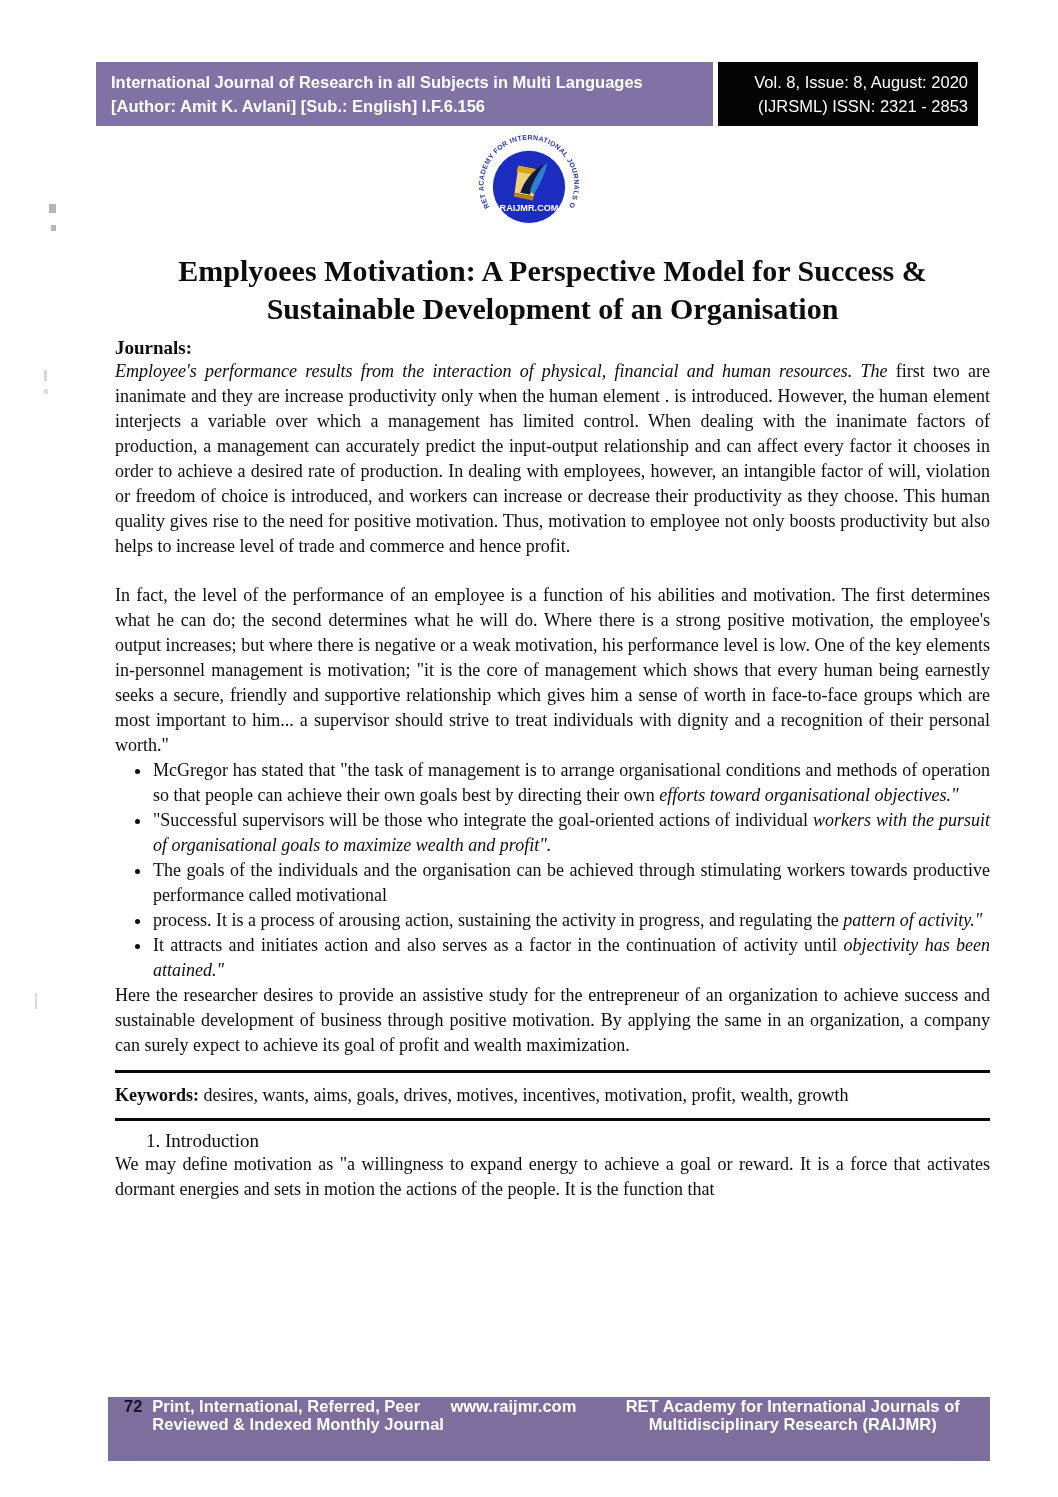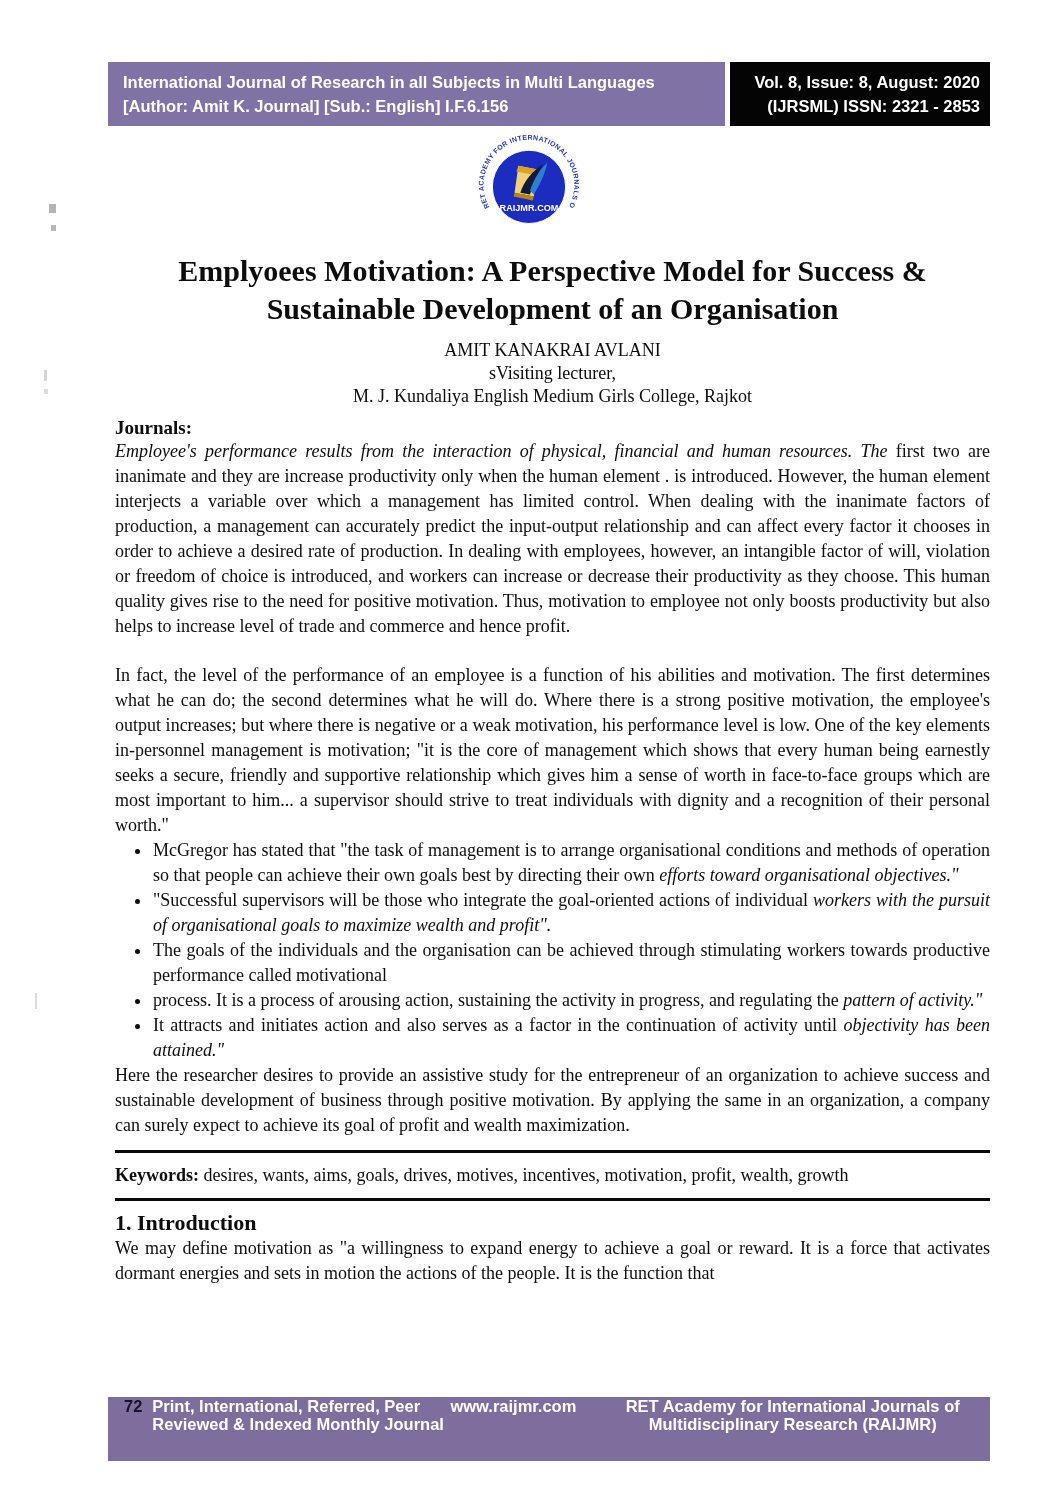--- a/index.html
+++ b/index.html
@@ -2,43 +2,43 @@
 <html><head>
 <meta charset="utf-8">
 <style>
   html,body{margin:0;padding:0;background:#e8e8e8;}
   .page{
     position:relative; width:1058px; height:1497px; background:#ffffff;
     margin:0 auto; overflow:hidden;
     font-family:"Liberation Serif", serif; color:#0d0d0d;
   }
   
-  .hdr{position:absolute; top:62px; left:108px; width:882px; height:64px; display:flex; gap:5px;
+  .hdr{position:absolute; top:62px; left:96px; width:882px; height:64px; display:flex; gap:5px;
        font-family:"Liberation Sans", sans-serif;}
   .hdr-left{flex:1; background:var(--purple,#8172A5); color:#fff; display:flex; flex-direction:column;
             justify-content:center; gap:5px; padding:4px 0 4px 15px; font-weight:bold; font-size:16.5px; line-height:1.1;}
   .hdr-right{width:250px; background:#040404; color:#fff; display:flex; flex-direction:column;
-             justify-content:center; gap:5px; padding:4px 10px 4px 0; font-weight:bold; font-size:16.5px;
+             justify-content:center; gap:5px; padding:4px 10px 4px 0; font-weight:normal; font-size:16.5px;
              text-align:right; line-height:1.1;}
   
   .logo{position:absolute; top:131px; left:50%; transform:translateX(-50%); width:106px; height:106px;}
   
   .content{position:absolute; top:252px; left:115px; width:875px;}
   .title{font-size:30px; font-weight:bold; text-align:center; line-height:38px; margin:0;}
   .authors{text-align:center; font-size:18px; line-height:23px; margin-top:11px;}
   .sec-head{font-weight:bold; font-size:19px; margin-top:9px;}
   p.body{font-size:18px; line-height:25px; text-align:justify; margin:0;}
   p.body.gap{margin-top:24px;}
   .abstract-p{margin-top:3px;}
   ul.blist{margin:0; padding:0 0 0 37px; font-size:18px; line-height:25px;}
   ul.blist li{text-align:justify; margin:0; padding-left:1px;}
   .rule{border:none; border-top:3px solid #0a0a0a; margin:12px 0 10px 0;}
   .rule.thick{border-top-width:3.5px; margin:10px 0 9px 0;}
   .kw{font-size:18px; line-height:25px; margin:0;}
-  .intro-head{font-weight:bold; font-size:22px; margin-top:7px;}
+  .intro-head{font-weight:normal; font-size:19px; margin-top:7px;margin-left:31px;}
   
   .ftr{position:absolute; top:1397px; left:108px; width:882px; height:64px; background:var(--purple2,#7D6E9D);
        font-family:"Liberation Sans", sans-serif; color:#fff; font-weight:bold; font-size:16.5px;
        display:flex; flex-direction:row; justify-content:center; gap:5px; line-height:1.1;}
   .ftr-l1{display:flex; align-items:baseline; padding:0 14px 0 16px;}
   .ftr-page{color:#14142a; margin-right:10px;}
   .ftr-mid{flex:1;}
   .ftr-l2{text-align:center;}
   
   .speck{position:absolute; background:#b5b5b5;}
@@ -50,21 +50,21 @@
 
   <div class="speck" style="left:49px;top:204px;width:7px;height:9px;"></div>
   <div class="speck" style="left:51px;top:225px;width:5px;height:6px;"></div>
   <div class="speck" style="left:44px;top:370px;width:3px;height:11px;opacity:.55;"></div>
   <div class="speck" style="left:44px;top:389px;width:4px;height:5px;opacity:.45;"></div>
   <div class="speck" style="left:35px;top:993px;width:2px;height:16px;opacity:.5;"></div>
 
   <div class="hdr">
     <div class="hdr-left">
       <div>International Journal of Research in all Subjects in Multi Languages</div>
-      <div>[Author: Amit K. Journal] [Sub.: English] I.F.6.156</div>
+      <div>[Author: Amit K. Avlani] [Sub.: English] I.F.6.156</div>
     </div>
     <div class="hdr-right">
       <div>Vol. 8, Issue: 8, August: 2020</div>
       <div>(IJRSML)  ISSN: 2321 - 2853</div>
     </div>
   </div>
 
   <div class="logo">
     <svg width="106" height="106" viewBox="0 0 110 110">
       <defs>
@@ -88,25 +88,20 @@
     </svg>
   </div>
 
   <div class="content">
 
     <h1 class="title">
       <span style="display:block">Emplyoees Motivation: A Perspective Model for Success &amp;</span>
       <span style="display:block">Sustainable Development of an Organisation</span>
     </h1>
 
-    <div class="authors">
-      <div>AMIT KANAKRAI AVLANI</div>
-      <div>sVisiting lecturer,</div>
-      <div>M. J. Kundaliya English Medium Girls College, Rajkot</div>
-    </div>
 
     <div class="sec-head">Journals:</div>
 
     <p class="body abstract-p"><em>Employee's performance results from the interaction of physical, financial and human resources. The </em><span>first two are inanimate and they are increase productivity only when the human element . is introduced. However, the human element interjects a variable over which a management has limited control. When dealing with the inanimate factors of production, a management can accurately predict the input-output relationship and can affect every factor it chooses in order to achieve a desired rate of production. In dealing with employees, however, an intangible factor of will, violation or freedom of choice is introduced, and workers can increase or decrease their productivity as they choose. This human quality gives rise to the need for positive motivation. Thus, motivation to employee not only boosts productivity but also helps to increase level of trade and commerce and hence profit.</span></p>
 
     <p class="body gap">In fact, the level of the performance of an employee is a function of his abilities and motivation. The first determines what he can do; the second determines what he will do. Where there is a strong positive motivation, the employee's output increases; but where there is negative or a weak motivation, his performance level is low. One of the key elements in-personnel management is motivation; "it is the core of management which shows that every human being earnestly seeks a secure, friendly and supportive relationship which gives him a sense of worth in face-to-face groups which are most important to him... a supervisor should strive to treat individuals with dignity and a recognition of their personal worth."</p>
 
     <ul class="blist">
       <li><span>McGregor has stated that "the task of management is to arrange organisational conditions and methods of operation so that people can achieve their own goals best by directing their own </span><em>efforts toward organisational objectives."</em></li>
       <li><span>"Successful supervisors will be those who integrate the goal-oriented actions of individual </span><em>workers with the pursuit of organisational goals to maximize wealth and profit".</em></li>

